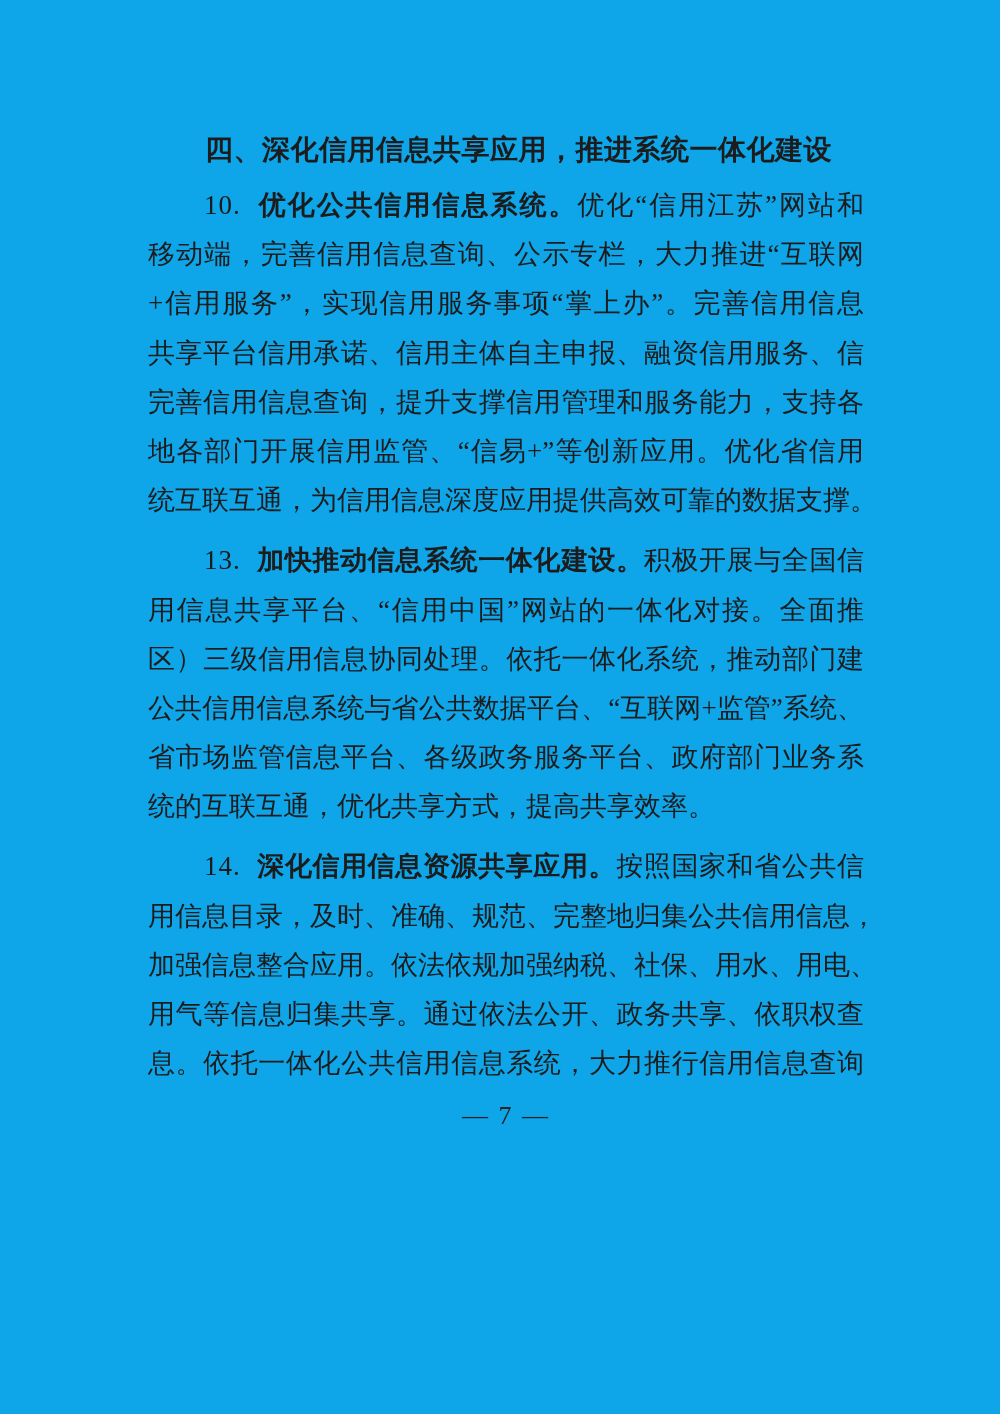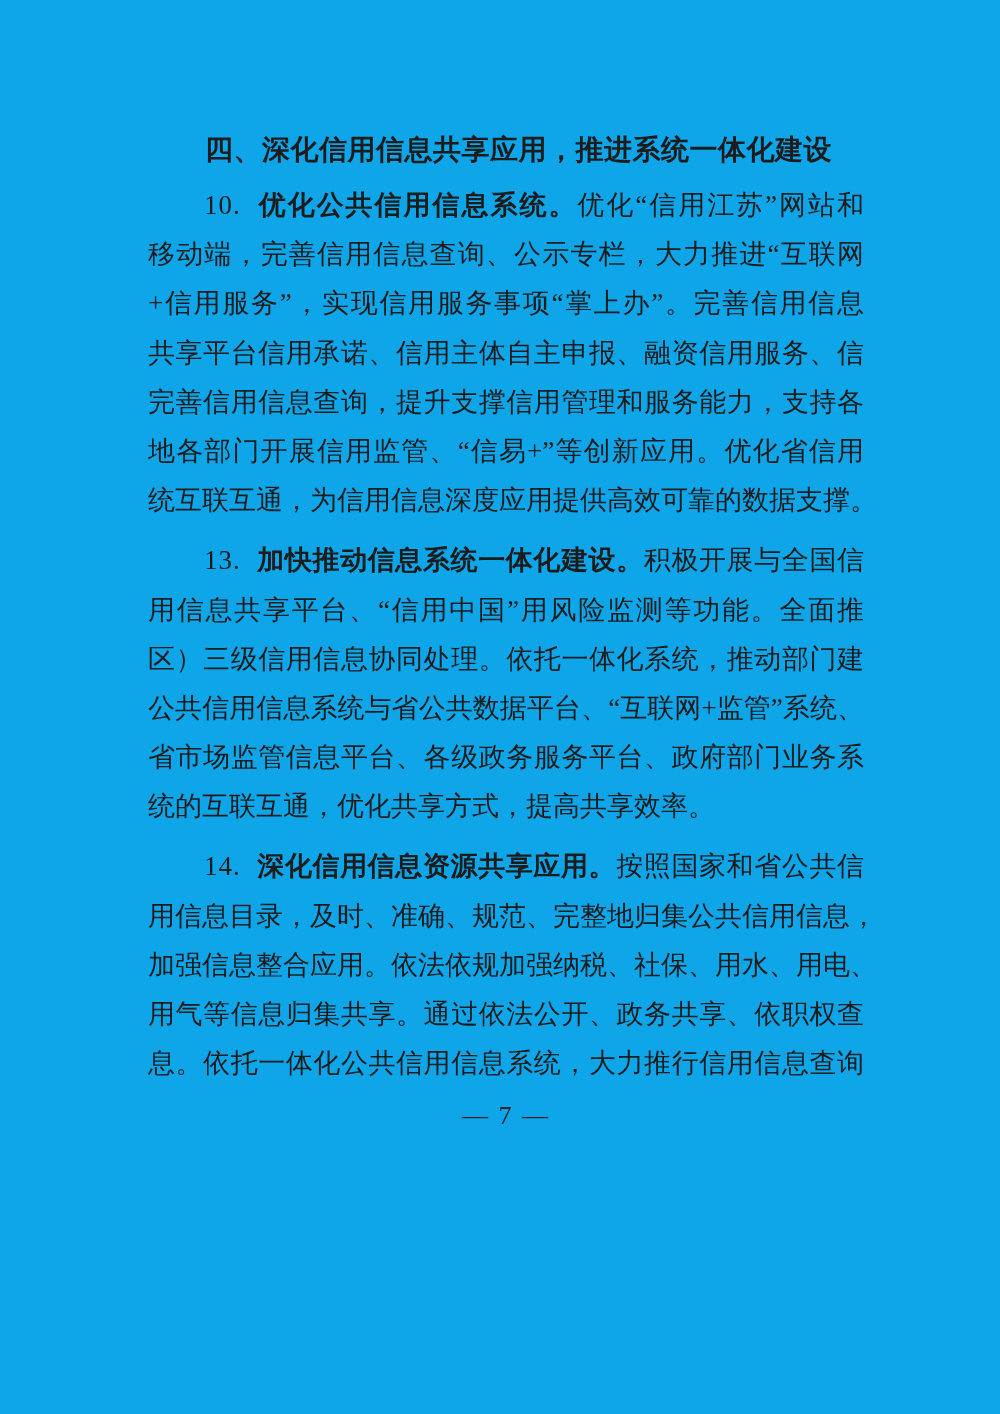--- a/index.html
+++ b/index.html
@@ -69,21 +69,21 @@
       <div class="line">移动端，完善信用信息查询、公示专栏，大力推进“互联网</div>
       <div class="line">+信用服务”，实现信用服务事项“掌上办”。完善信用信息</div>
       <div class="line">共享平台信用承诺、信用主体自主申报、融资信用服务、信</div>
       <div class="line">完善信用信息查询，提升支撑信用管理和服务能力，支持各</div>
       <div class="line">地各部门开展信用监管、“信易+”等创新应用。优化省信用</div>
       <div class="line">统互联互通，为信用信息深度应用提供高效可靠的数据支撑。</div>
     </div>
 
     <div class="para">
       <div class="line first"><span class="num">13.</span><span class="lead">加快推动信息系统一体化建设。</span><span>积极开展与全国信</span></div>
-      <div class="line">用信息共享平台、“信用中国”用风险监测等功能。全面推</div>
+      <div class="line">用信息共享平台、“信用中国”网站的一体化对接。全面推</div>
       <div class="line">区）三级信用信息协同处理。依托一体化系统，推动部门建</div>
       <div class="line">公共信用信息系统与省公共数据平台、“互联网+监管”系统、</div>
       <div class="line">省市场监管信息平台、各级政务服务平台、政府部门业务系</div>
       <div class="line short">统的互联互通，优化共享方式，提高共享效率。</div>
     </div>
 
     <div class="para">
       <div class="line first"><span class="num">14.</span><span class="lead">深化信用信息资源共享应用。</span><span>按照国家和省公共信</span></div>
       <div class="line">用信息目录，及时、准确、规范、完整地归集公共信用信息，</div>
       <div class="line">加强信息整合应用。依法依规加强纳税、社保、用水、用电、</div>

